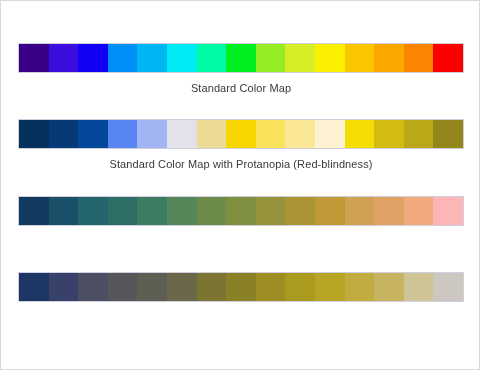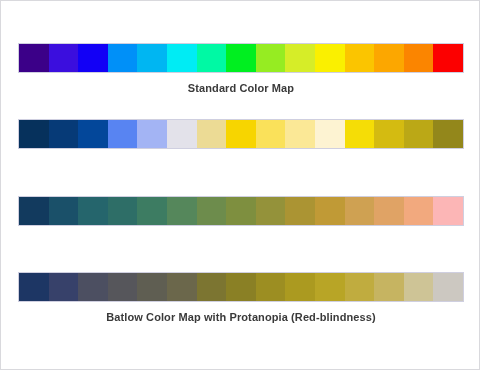--- a/index.html
+++ b/index.html
@@ -18,21 +18,20 @@
     width: 480px;
     height: 370px;
     background: #ffffff;
     box-sizing: border-box;
     border: 1px solid #d9d9dd;
   }
   .cmap-block {
     position: absolute;
     left: 0;
     width: 480px;
-    font-weight: bold;
   }
   .cmap-bar {
     display: flex;
     margin: 0 auto;
     width: 446px;
     height: 30px;
     box-sizing: border-box;
     border: 1px solid #cfcfe0;
     overflow: hidden;
   }
@@ -86,20 +85,21 @@
         <div class="cmap-swatch" style="background: rgb(236, 219, 149);"></div>
         <div class="cmap-swatch" style="background: rgb(247, 213, 0);"></div>
         <div class="cmap-swatch" style="background: rgb(250, 225, 90);"></div>
         <div class="cmap-swatch" style="background: rgb(251, 232, 150);"></div>
         <div class="cmap-swatch" style="background: rgb(253, 243, 210);"></div>
         <div class="cmap-swatch" style="background: rgb(245, 221, 6);"></div>
         <div class="cmap-swatch" style="background: rgb(212, 187, 17);"></div>
         <div class="cmap-swatch" style="background: rgb(187, 168, 22);"></div>
         <div class="cmap-swatch" style="background: rgb(147, 135, 27);"></div>
       </div>
+    <div class="cmap-label">Standard Color Map with Protanopia (Red-blindness)</div>
   </div>
 
   <div class="cmap-block" style="top:195px">
     <div class="cmap-bar">
         <div class="cmap-swatch" style="background: rgb(18, 58, 94);"></div>
         <div class="cmap-swatch" style="background: rgb(26, 80, 105);"></div>
         <div class="cmap-swatch" style="background: rgb(37, 101, 108);"></div>
         <div class="cmap-swatch" style="background: rgb(46, 110, 103);"></div>
         <div class="cmap-swatch" style="background: rgb(61, 124, 98);"></div>
         <div class="cmap-swatch" style="background: rgb(85, 135, 91);"></div>
@@ -126,16 +126,15 @@
         <div class="cmap-swatch" style="background: rgb(124, 117, 49);"></div>
         <div class="cmap-swatch" style="background: rgb(138, 128, 37);"></div>
         <div class="cmap-swatch" style="background: rgb(156, 142, 34);"></div>
         <div class="cmap-swatch" style="background: rgb(171, 154, 32);"></div>
         <div class="cmap-swatch" style="background: rgb(184, 165, 38);"></div>
         <div class="cmap-swatch" style="background: rgb(192, 172, 63);"></div>
         <div class="cmap-swatch" style="background: rgb(198, 180, 97);"></div>
         <div class="cmap-swatch" style="background: rgb(206, 196, 150);"></div>
         <div class="cmap-swatch" style="background: rgb(204, 200, 193);"></div>
       </div>
-    <div class="cmap-label">Batlow Color Map with Protanopia (Red-blindness)</div>
   </div>
 
 </div>
 
 </body></html>

